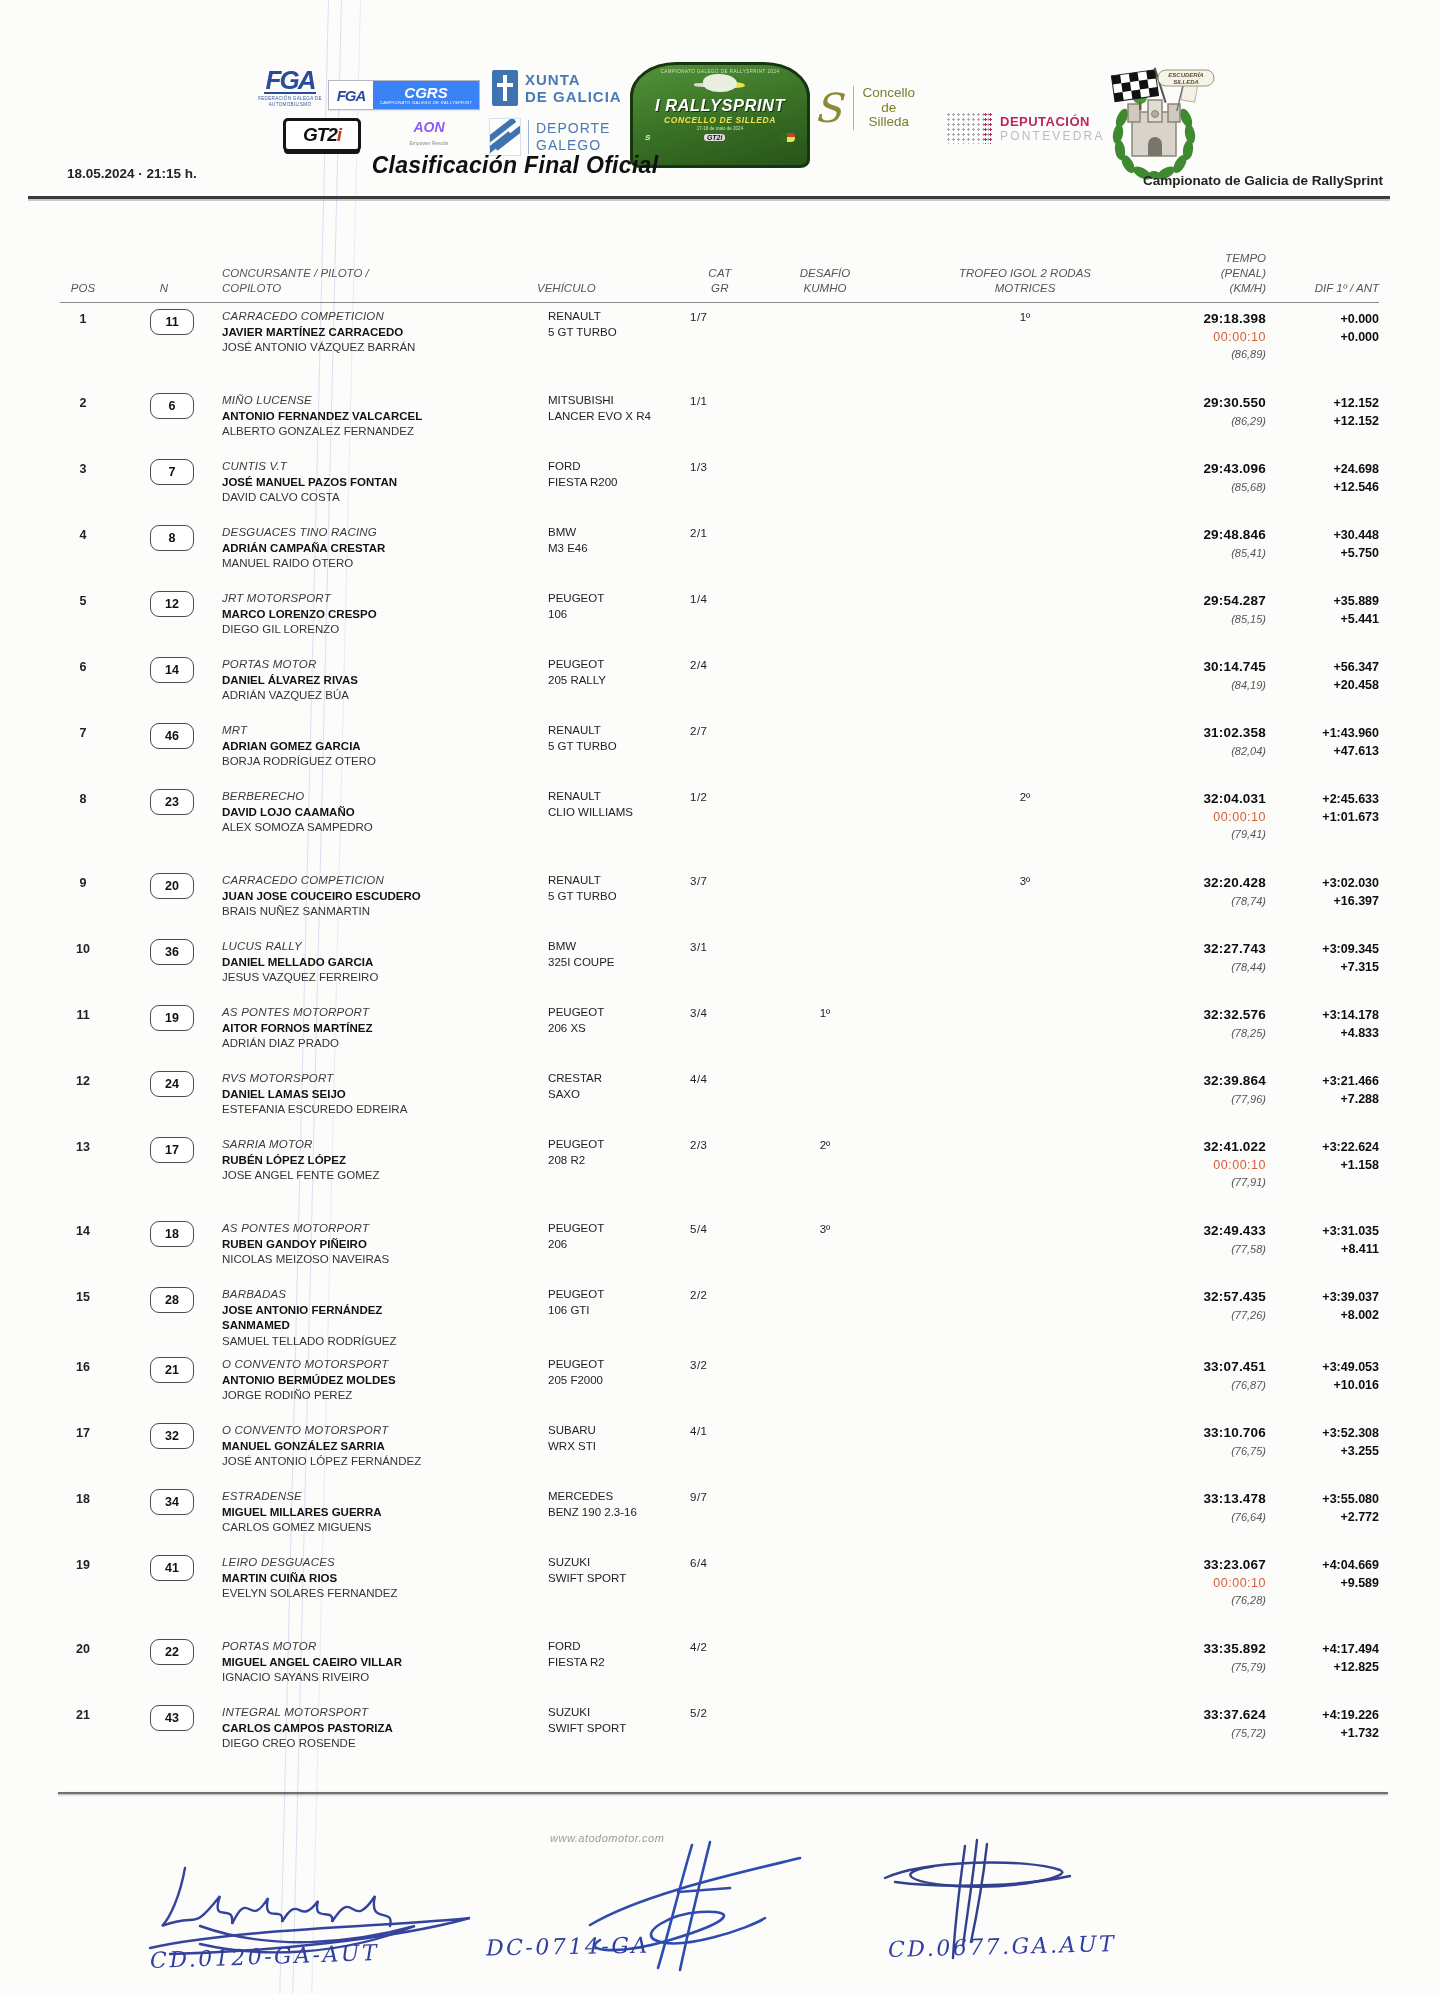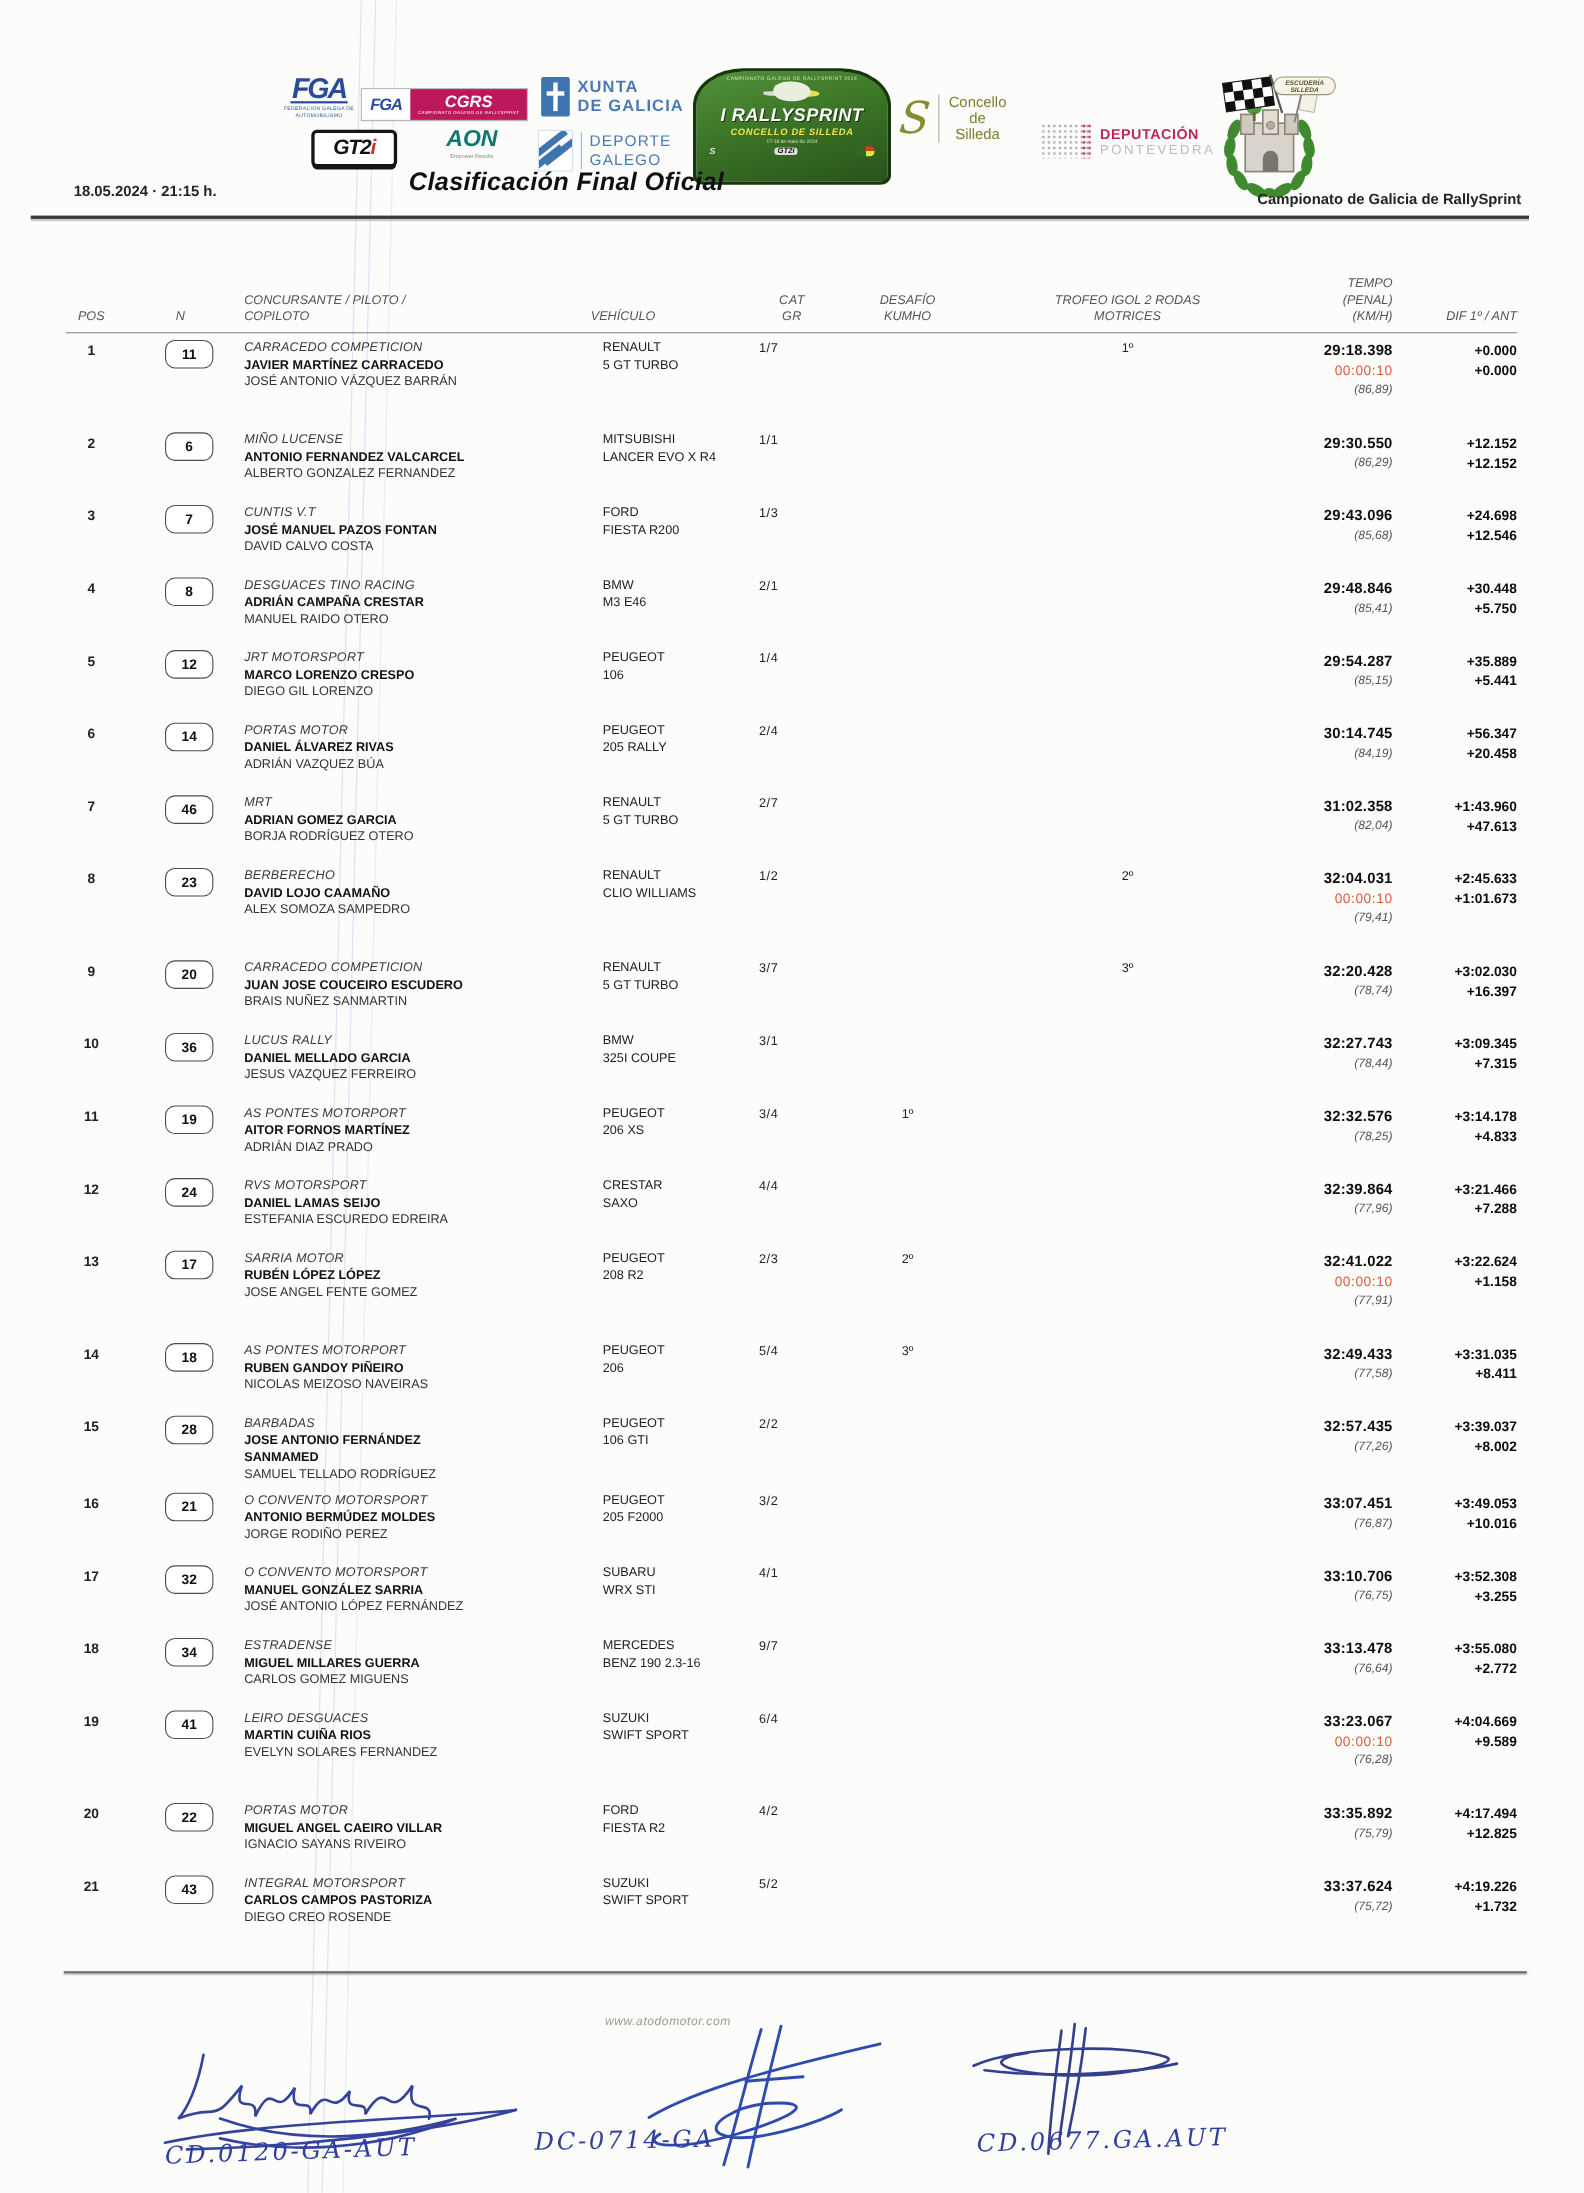--- a/index.html
+++ b/index.html
@@ -12,26 +12,26 @@
   
   .foldline{position:absolute;top:0;width:1.3px;height:1994px;background:#b9cdec;opacity:.55;transform-origin:top center;transform:rotate(1.4deg);}
 
   
   .logo{position:absolute;}
   .fga-main{left:250px;top:68px;width:80px;text-align:center;}
   .fga-word{font-style:italic;font-weight:bold;font-size:26px;letter-spacing:-2px;color:#2a4b9b;line-height:24px;border-bottom:2px solid #2a4b9b;display:inline-block;padding:0 2px;}
   .fga-cap{font-size:4.6px;color:#39589f;letter-spacing:.3px;line-height:5.6px;margin-top:2px;}
   .fgacgrs{left:328px;top:80px;width:150px;height:28px;border:1px solid #b7b7c2;background:#fff;display:flex;align-items:stretch;box-shadow:0 1px 1px rgba(0,0,0,.08);}
   .fgacgrs .l{width:44px;display:flex;align-items:center;justify-content:center;font-style:italic;font-weight:bold;font-size:15px;letter-spacing:-1px;color:#2a4b9b;}
-  .fgacgrs .r{flex:1;background:#be185d;color:#fff;display:flex;flex-direction:column;align-items:center;justify-content:center;font-style:italic;font-weight:bold;font-size:15px;letter-spacing:0;line-height:14px;}
+  .fgacgrs .r{flex:1;background:#3b82f6;color:#fff;display:flex;flex-direction:column;align-items:center;justify-content:center;font-style:italic;font-weight:bold;font-size:15px;letter-spacing:0;line-height:14px;}
   .fgacgrs .r small{font-size:4px;font-weight:normal;letter-spacing:.4px;line-height:5px;}
   .gt2i{left:283px;top:118px;width:72px;height:28px;border:3px solid #151515;border-radius:5px;background:#fff;display:flex;align-items:center;justify-content:center;font-style:italic;font-weight:900;font-size:19px;color:#111;letter-spacing:-1px;box-shadow:0 3px 0 -1px #151515;}
   .gt2i i{color:#c0392b;font-style:italic;}
   .aon{left:394px;top:116px;width:70px;text-align:center;}
-  .aon .word{color:#0f766e;font-weight:900;font-size:21px;font-style:italic;letter-spacing:0;line-height:22px;}
+  .aon .word{color:#8b5cf6;font-weight:900;font-size:14px;font-style:italic;letter-spacing:0;line-height:22px;}
   .aon .tag{font-size:5px;color:#8a8a8a;margin-top:2px;}
   .xunta{left:492px;top:70px;display:flex;gap:7px;align-items:center;}
   .xunta .sym{width:26px;height:36px;background:#3f74b0;border-radius:2px;position:relative;}
   .xunta .sym:before{content:"";position:absolute;left:11px;top:5px;width:4px;height:26px;background:#fff;}
   .xunta .sym:after{content:"";position:absolute;left:5px;top:13px;width:16px;height:4px;background:#fff;}
   .xunta .txt{color:#4a7ab5;font-size:15px;font-weight:bold;letter-spacing:1px;line-height:17px;}
   .deporte{left:489px;top:118px;display:flex;gap:7px;align-items:center;}
   .deporte .sym{width:30px;height:36px;background:#fff;border:1px solid #d5dfef;position:relative;overflow:hidden;}
   .deporte .sym i{position:absolute;width:34px;height:6px;background:#3f74b0;transform:rotate(-38deg);}
   .deporte .sym i:nth-child(1){left:-6px;top:8px;}

